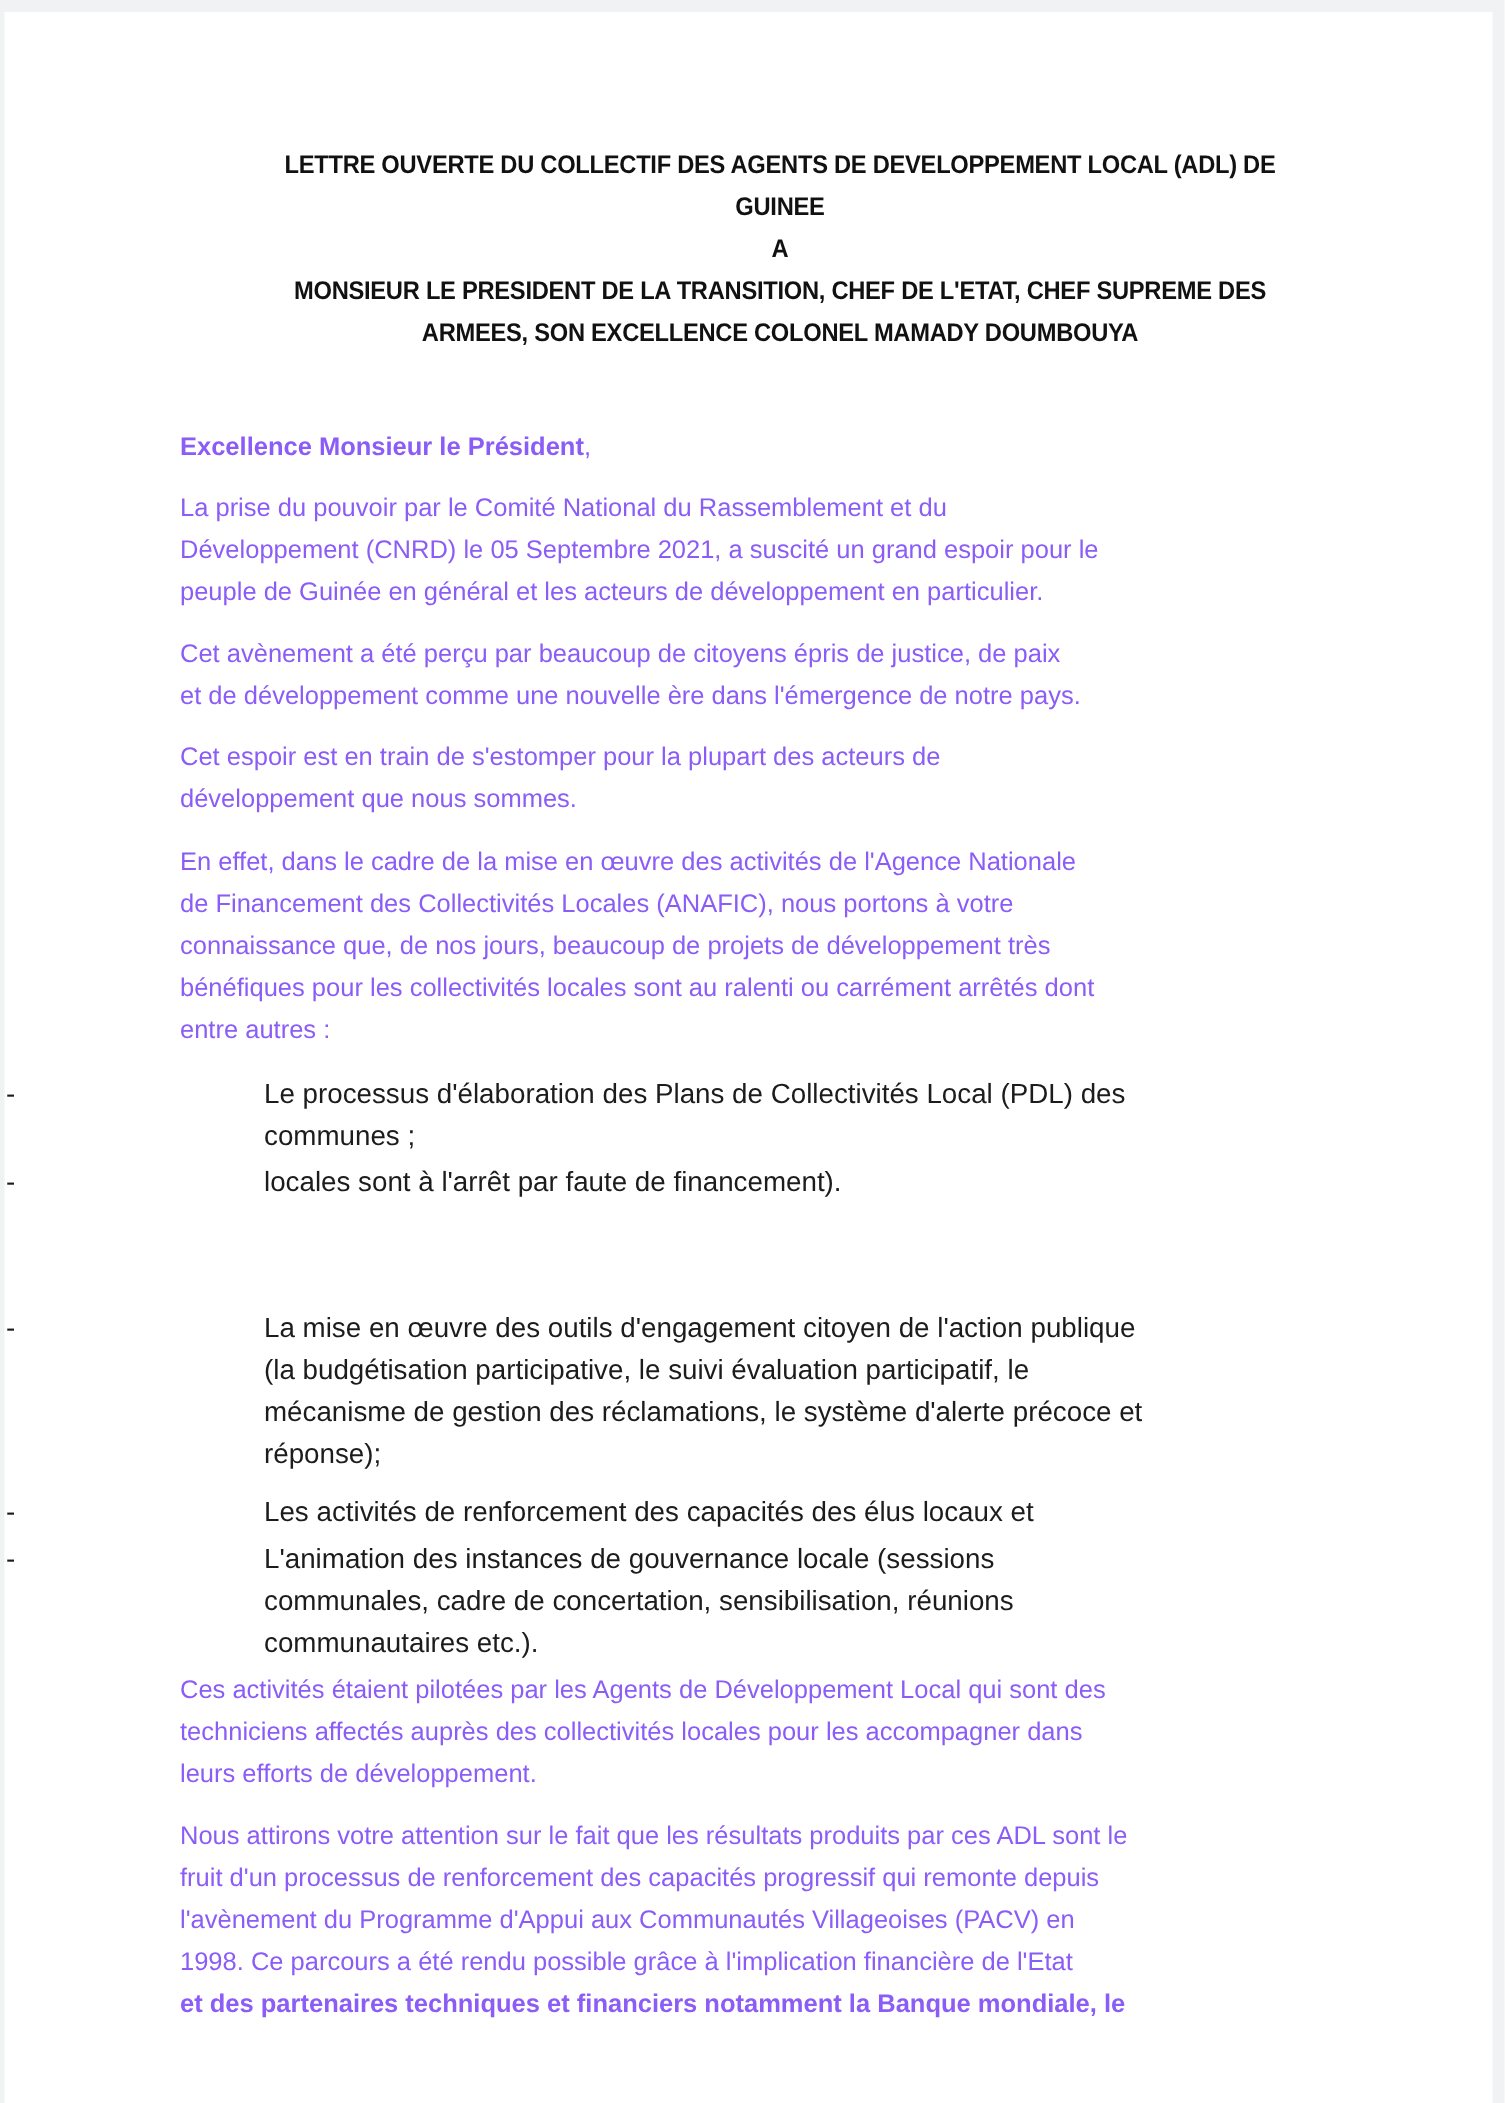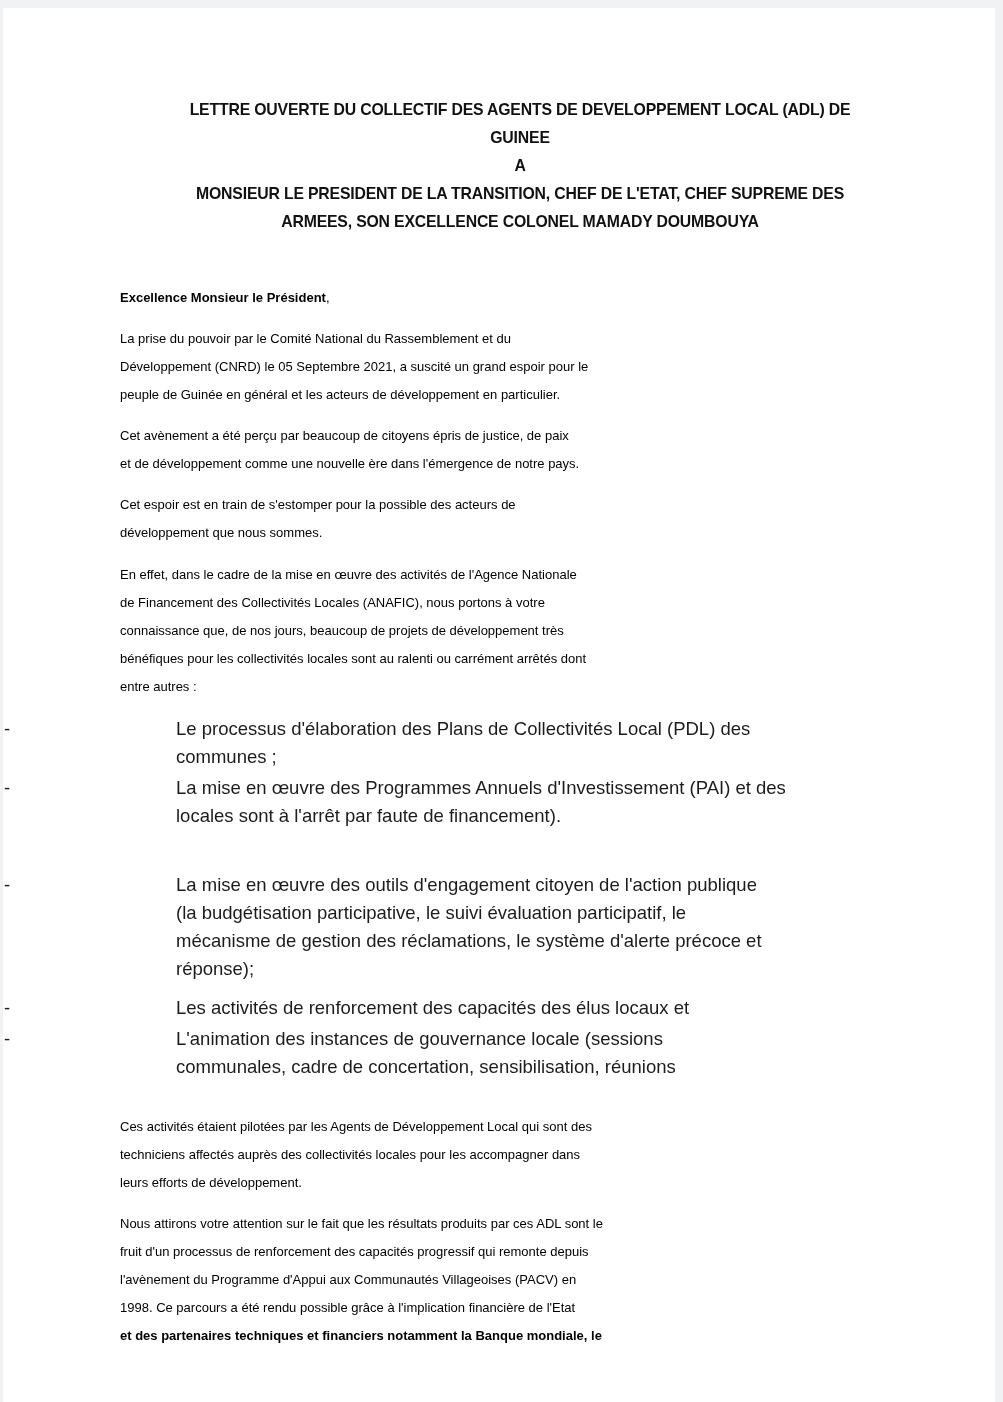--- a/index.html
+++ b/index.html
@@ -15,21 +15,21 @@
     }
     .title {
       position: absolute; left: 120px; width: 800px; top: 96px;
       text-align: center; font-weight: bold; font-size: 17px;
       line-height: 28px; letter-spacing: -0.2px; color: #111;
       transform: scaleX(0.93); transform-origin: center top;
     }
     .title div { white-space: nowrap; }
     .body-text {
       position: absolute; left: 120px; width: 790px;
-      font-size: 13px; line-height: 28px; color: #000000;
+      font-size: 17px; line-height: 28px; color: #8b5cf6;
     }
     .line { white-space: nowrap; height: 28px; display: flex; justify-content: space-between; }
     .line.last { justify-content: flex-start; }
     b { font-weight: normal; }
     .salutation { top: 284px; font-weight: bold; }
     .bullet-block { position: absolute; left: 176px; width: 734px; font-size: 18.5px; line-height: 28px; color: #1c1c1c; }
     .dash { position: absolute; left: -176px; width: 176px; text-align: left; padding-left: 8px; box-sizing: border-box; }
     .dash span { position: absolute; left: 4px; }
   </style>
 </head>
@@ -54,21 +54,21 @@
   <div class="line justify" style="display: block;"><span><span>Développement (</span><b>CNRD</b><span>) le 05 Septembre 2021, a suscité un grand espoir pour le</span></span></div>
   <div class="line last">peuple de Guinée en général et les acteurs de développement en particulier.</div>
 </div>
 
 <div class="body-text" style="top:422px">
   <div class="line justify" style="display: block;">Cet avènement a été perçu par beaucoup de citoyens épris de justice, de paix</div>
   <div class="line last">et de développement comme  une nouvelle ère dans l'émergence de notre pays.</div>
 </div>
 
 <div class="body-text" style="top:491px">
-  <div class="line justify" style="display: block;">Cet espoir est en train de s'estomper  pour la possible des acteurs de</div>
+  <div class="line justify" style="display: block;">Cet espoir est en train de s'estomper  pour la plupart des acteurs de</div>
   <div class="line last">développement que nous sommes.</div>
 </div>
 
 <div class="body-text" style="top:561px">
   <div class="line justify" style="display: block;">En effet, dans le cadre de la mise en œuvre des activités de l'Agence Nationale</div>
   <div class="line justify" style="display: block;"><span><span>de Financement des Collectivités Locales (</span><b>ANAFIC</b><span>), nous portons à votre</span></span></div>
   <div class="line justify" style="display: block;">connaissance que,  de nos jours, beaucoup de projets de développement très</div>
   <div class="line justify" style="display: block;">bénéfiques pour les collectivités locales sont au ralenti ou carrément arrêtés dont</div>
   <div class="line last">entre autres :</div>
 </div>
@@ -78,21 +78,20 @@
       <span>-</span>
     </div>
   <div class="line justify" style="display: block;"><span><span>Le processus d'élaboration des Plans de Collectivités Local (</span><b>PDL</b><span>) des</span></span></div>
   <div class="line last">communes ;</div>
 </div>
 
 <div class="bullet-block" style="top:774px">
   <div class="dash">
       <span>-</span>
     </div>
-  <div class="line justify" style="display: block;"><span><span>La mise en œuvre des Programmes Annuels d'Investissement (</span><b>PAI</b><span>) et des</span></span></div>
   <div class="line last">locales sont à l'arrêt par faute de financement).</div>
 </div>
 
 <div class="bullet-block" style="top:871px">
   <div class="dash">
       <span>-</span>
     </div>
   <div class="line justify" style="display: block;">La mise en œuvre des outils d'engagement citoyen de l'action publique</div>
   <div class="line justify" style="display: block;">(la budgétisation participative, le suivi évaluation participatif, le</div>
   <div class="line justify" style="display: block;">mécanisme de gestion des réclamations, le système d'alerte précoce et</div>
@@ -105,20 +104,21 @@
     </div>
   <div class="line last">Les activités de renforcement des capacités des élus locaux et</div>
 </div>
 
 <div class="bullet-block" style="top:1025px">
   <div class="dash">
       <span>-</span>
     </div>
   <div class="line justify" style="display: block;">L'animation des instances de gouvernance locale (sessions</div>
   <div class="line justify" style="display: block;">communales, cadre de concertation, sensibilisation, réunions</div>
+  <div class="line last">communautaires etc.).</div>
 </div>
 
 <div class="body-text" style="top:1113px">
   <div class="line justify" style="display: block;">Ces activités étaient pilotées par les Agents de Développement Local qui sont des</div>
   <div class="line justify" style="display: block;">techniciens affectés auprès des collectivités locales pour les accompagner dans</div>
   <div class="line last">leurs efforts de développement.</div>
 </div>
 
 <div class="body-text" style="top:1210px">
   <div class="line justify" style="display: block;"><span><span>Nous attirons votre attention sur le fait que les résultats produits par ces </span><b>ADL</b><span> sont le</span></span></div>

